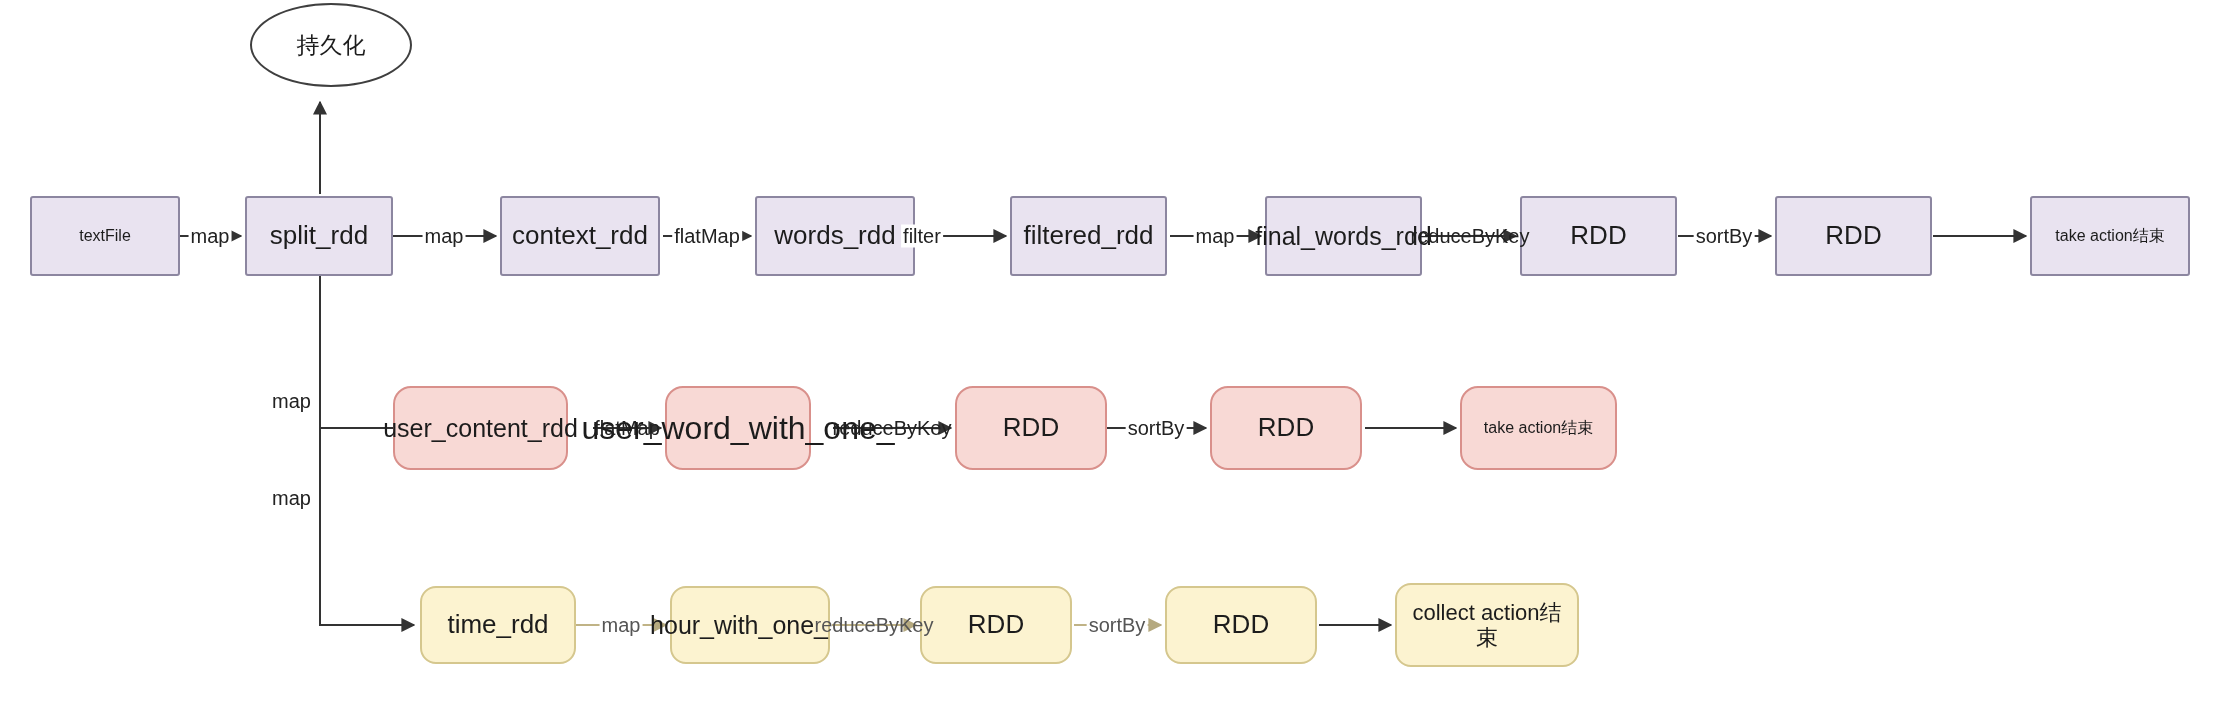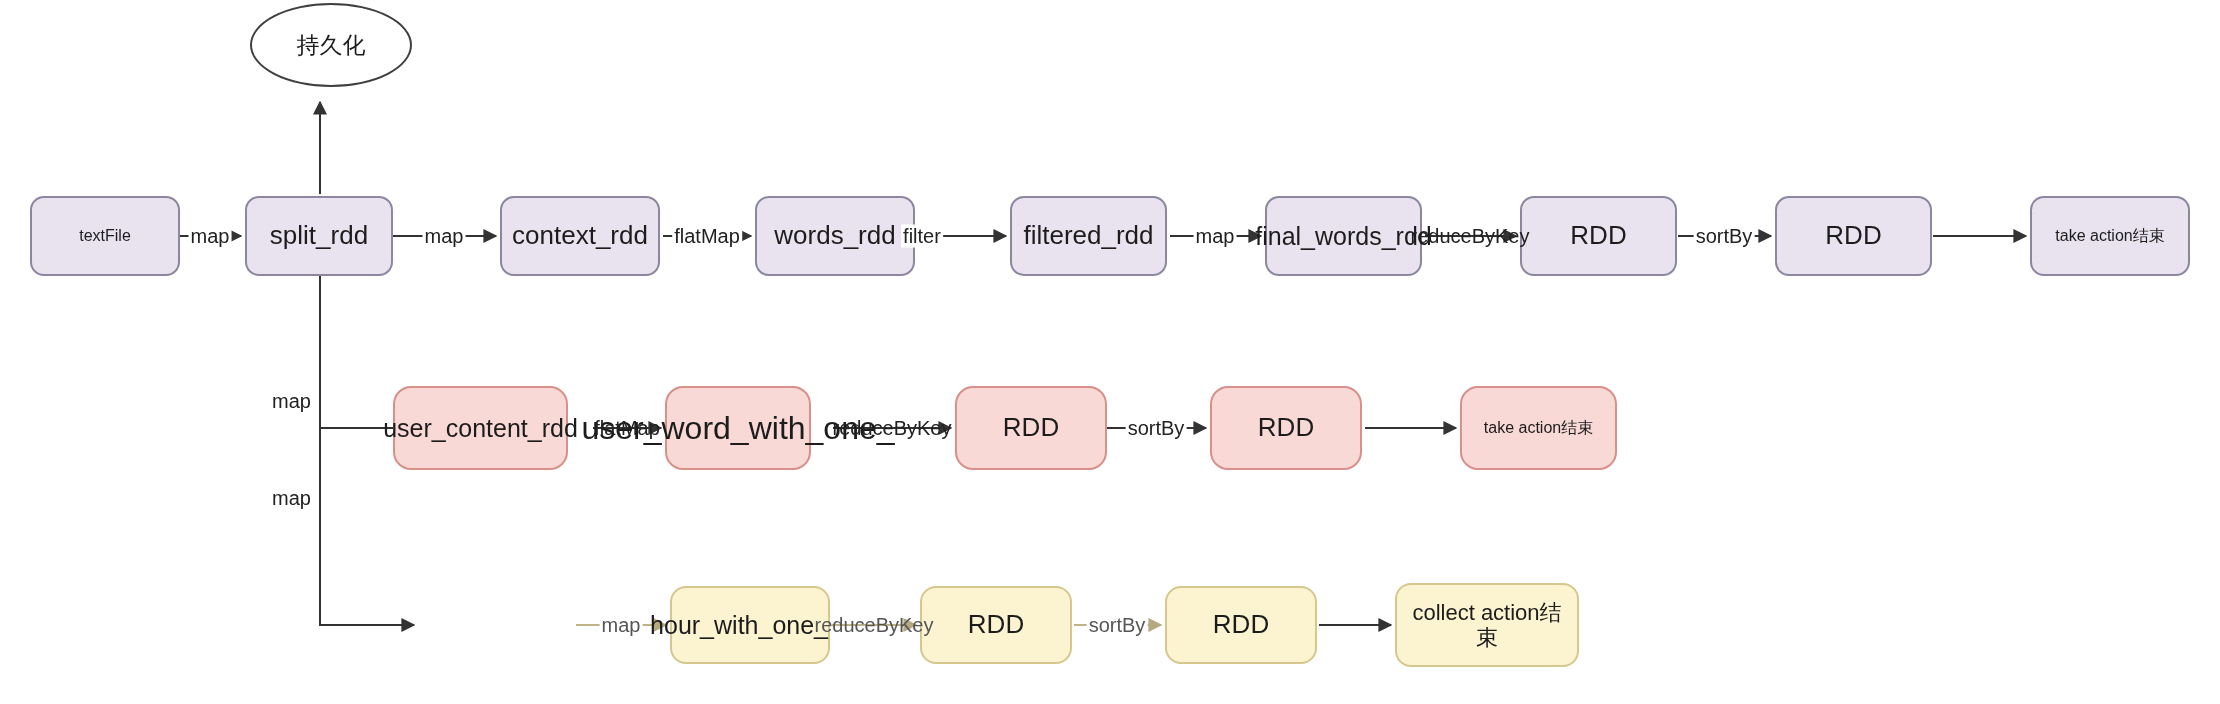--- a/index.html
+++ b/index.html
@@ -4,21 +4,21 @@
 <style>
   * { margin:0; padding:0; box-sizing:border-box; }
   html,body { background:#ffffff; }
   body { font-family:"Liberation Sans","DejaVu Sans",sans-serif; }
   #canvas {
     position:relative; width:2220px; height:704px; background:#ffffff; overflow:hidden;
   }
   #wires { position:absolute; left:0; top:0; z-index:0; }
   .node {
     position:absolute; display:flex; align-items:center; justify-content:center;
-    border-radius:14px; font-size:26px; color:#1c1c1c; text-align:center;
+    border-radius:3px; font-size:26px; color:#1c1c1c; text-align:center;
     z-index:1; white-space:nowrap; line-height:1.15;
   }
   .purple { background:#e9e3f0; border:2px solid #8c86a0; }
   .pink   { background:#f8d9d5; border:2px solid #d9908b; border-radius:18px; }
   .yellow { background:#fcf3d0; border:2px solid #d5c78e; border-radius:16px; }
   .small-text { font-size:16px; }
   .mid-text { font-size:16px; }
   .wrap-text { white-space:normal; font-size:22px; width:100%; padding:0 6px; }
   .ellipse {
     position:absolute; left:250px; top:3px; width:162px; height:84px;
@@ -119,20 +119,23 @@
   <div class="node pink" style="left:955px; top:386px; width:152px; height:84px;">
       <span>RDD</span>
     </div>
   <div class="node pink" style="left:1210px; top:386px; width:152px; height:84px;">
       <span>RDD</span>
     </div>
   <div class="node pink mid-text" style="left:1460px; top:386px; width:157px; height:84px;">
       <span>take action结束</span>
     </div>
 
+  <div class="node yellow" style="left:420px; top:586px; width:156px; height:78px;">
+      <span>time_rdd</span>
+    </div>
   <div class="node yellow" style="left:670px; top:586px; width:160px; height:78px; font-size:25px;justify-content:flex-end;">
       <span>hour_with_one_</span>
     </div>
   <div class="node yellow" style="left:920px; top:586px; width:152px; height:78px;">
       <span>RDD</span>
     </div>
   <div class="node yellow" style="left:1165px; top:586px; width:152px; height:78px;">
       <span>RDD</span>
     </div>
   <div class="node yellow" style="left:1395px; top:583px; width:184px; height:84px;">

